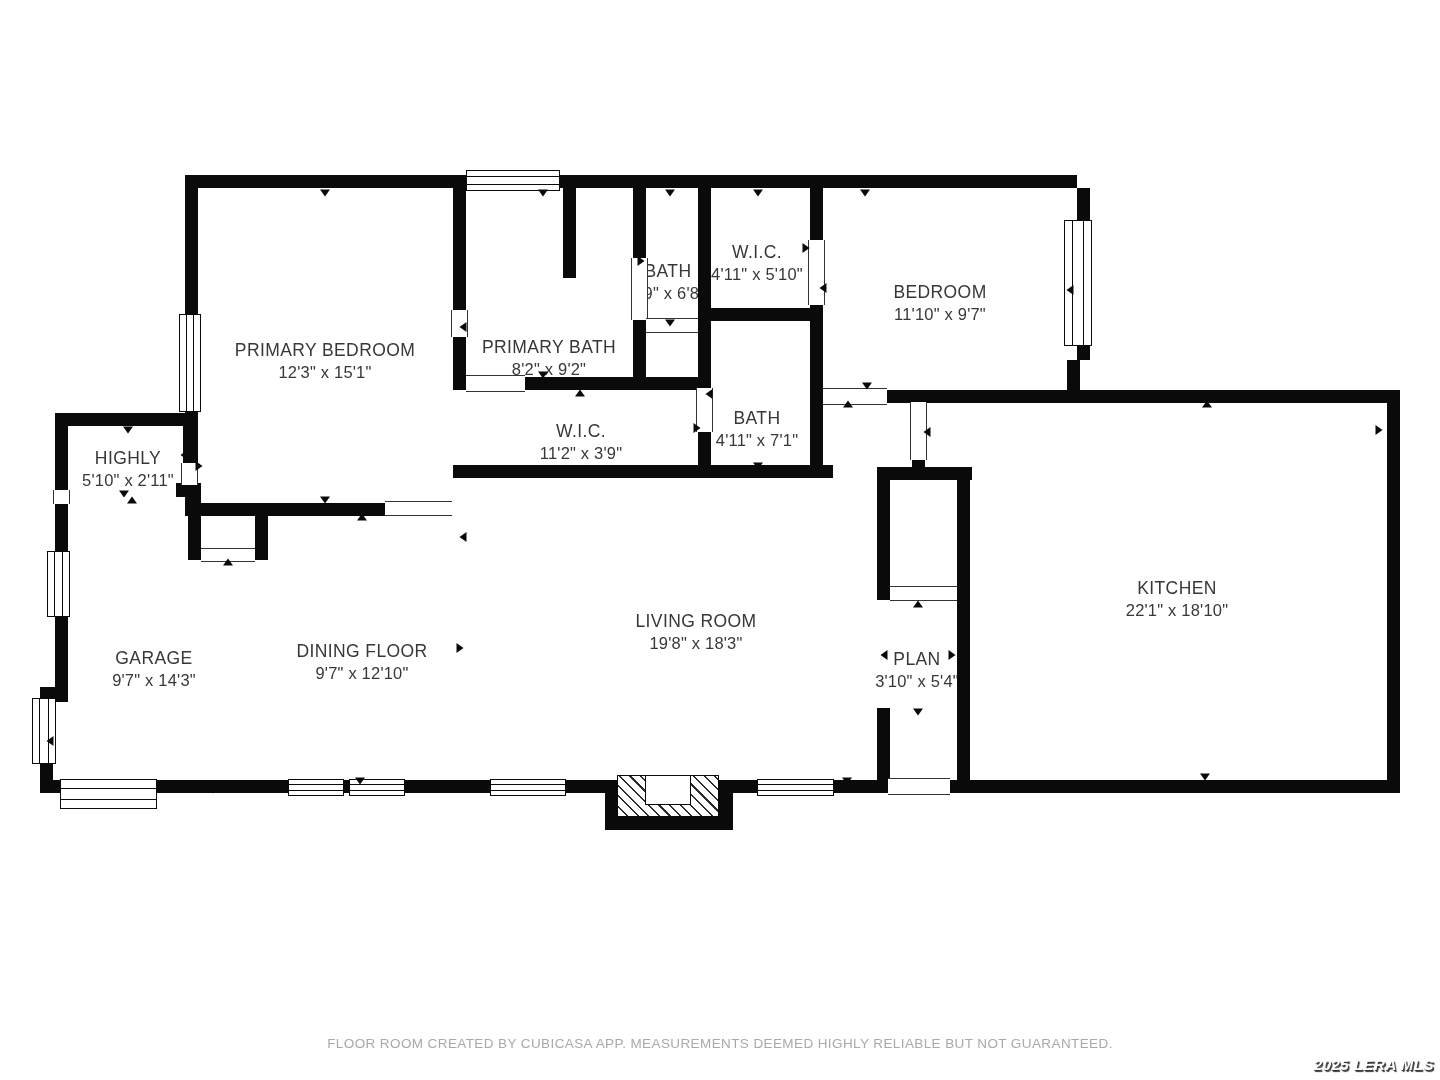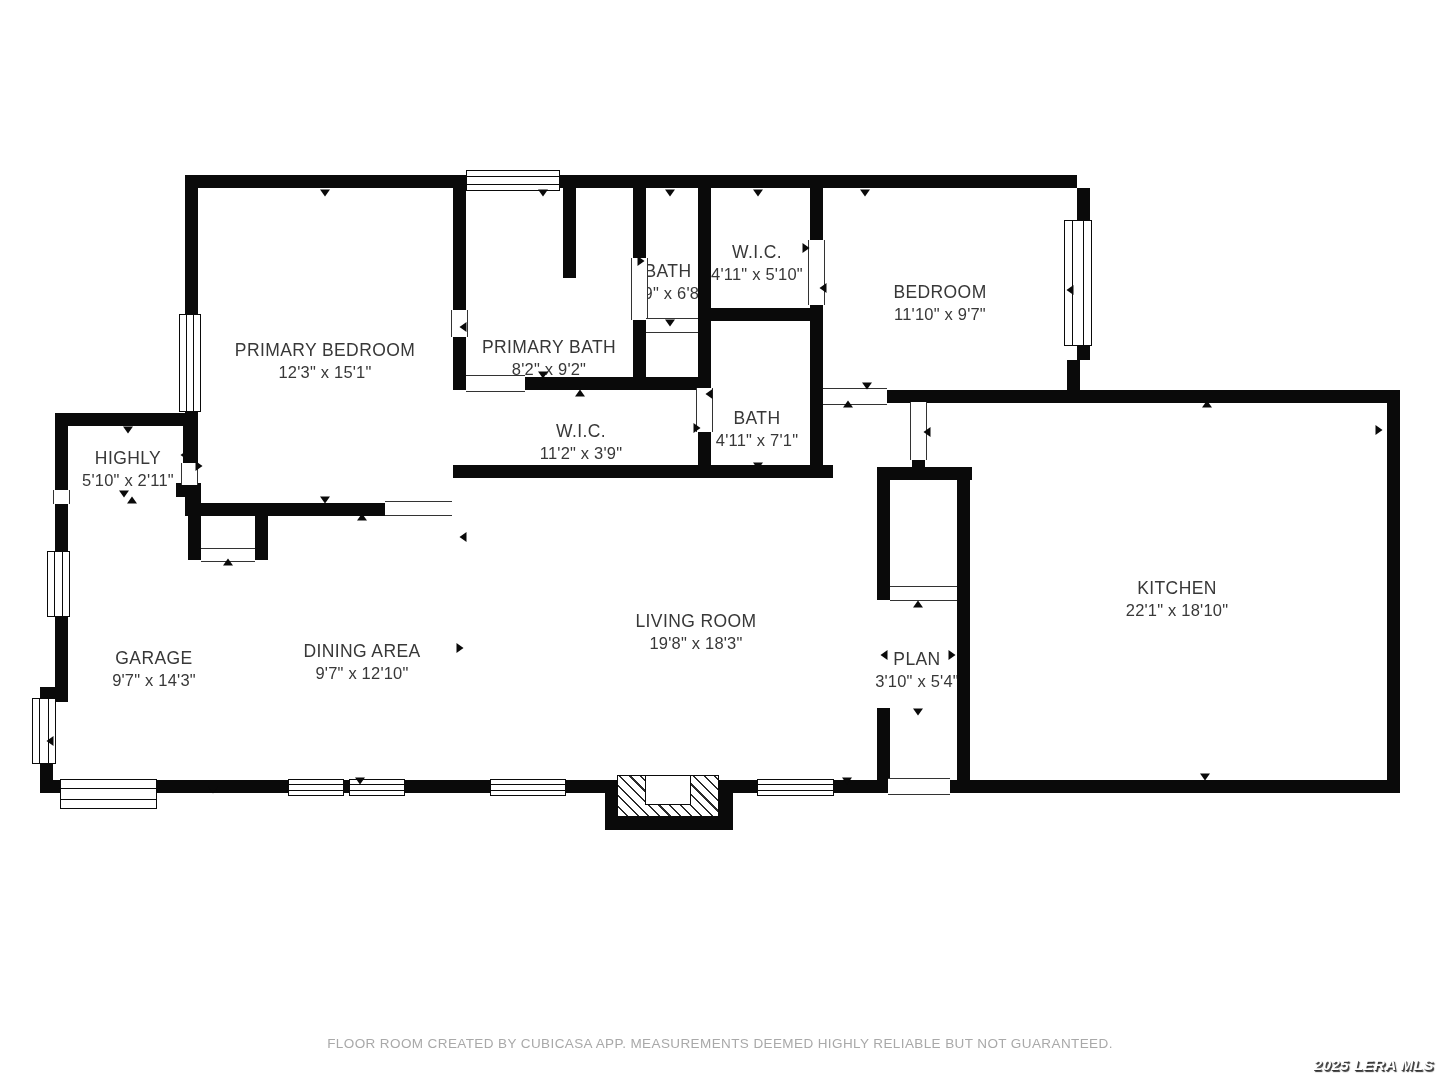--- a/index.html
+++ b/index.html
@@ -184,21 +184,21 @@
     </div>
     <div class="room-label" style="left: 128px; top: 469px;">
       <span class="room-name">HIGHLY</span>
       <span class="room-dims">5'10" x 2'11"</span>
     </div>
     <div class="room-label" style="left: 154px; top: 669px;">
       <span class="room-name">GARAGE</span>
       <span class="room-dims">9'7" x 14'3"</span>
     </div>
     <div class="room-label" style="left: 362px; top: 662px;">
-      <span class="room-name">DINING AREA</span>
+      <span class="room-name">DINING FLOOR</span>
       <span class="room-dims">9'7" x 12'10"</span>
     </div>
     <div class="room-label" style="left: 680px; top: 632px; margin-left: 16px;">
       <span class="room-name">LIVING ROOM</span>
       <span class="room-dims">19'8" x 18'3"</span>
     </div>
     <div class="room-label" style="left: 917px; top: 670px;">
       <span class="room-name">PLAN</span>
       <span class="room-dims">3'10" x 5'4"</span>
     </div>

